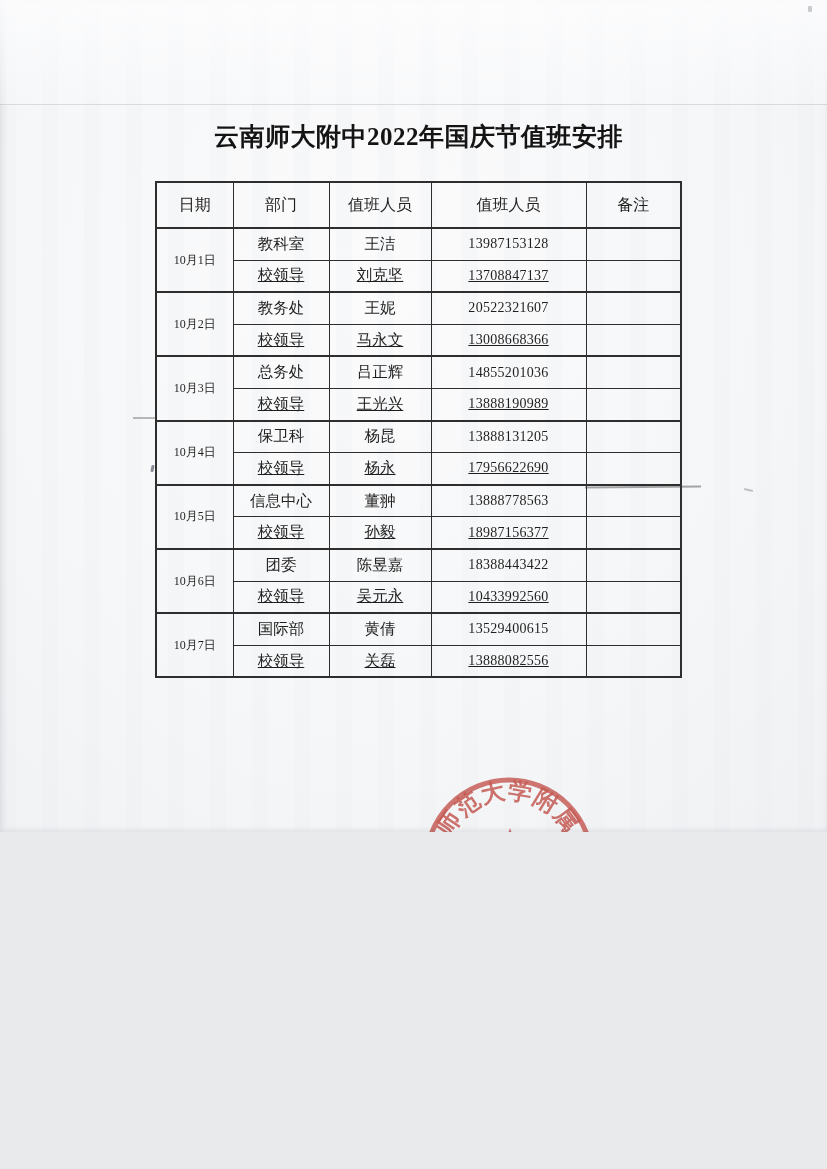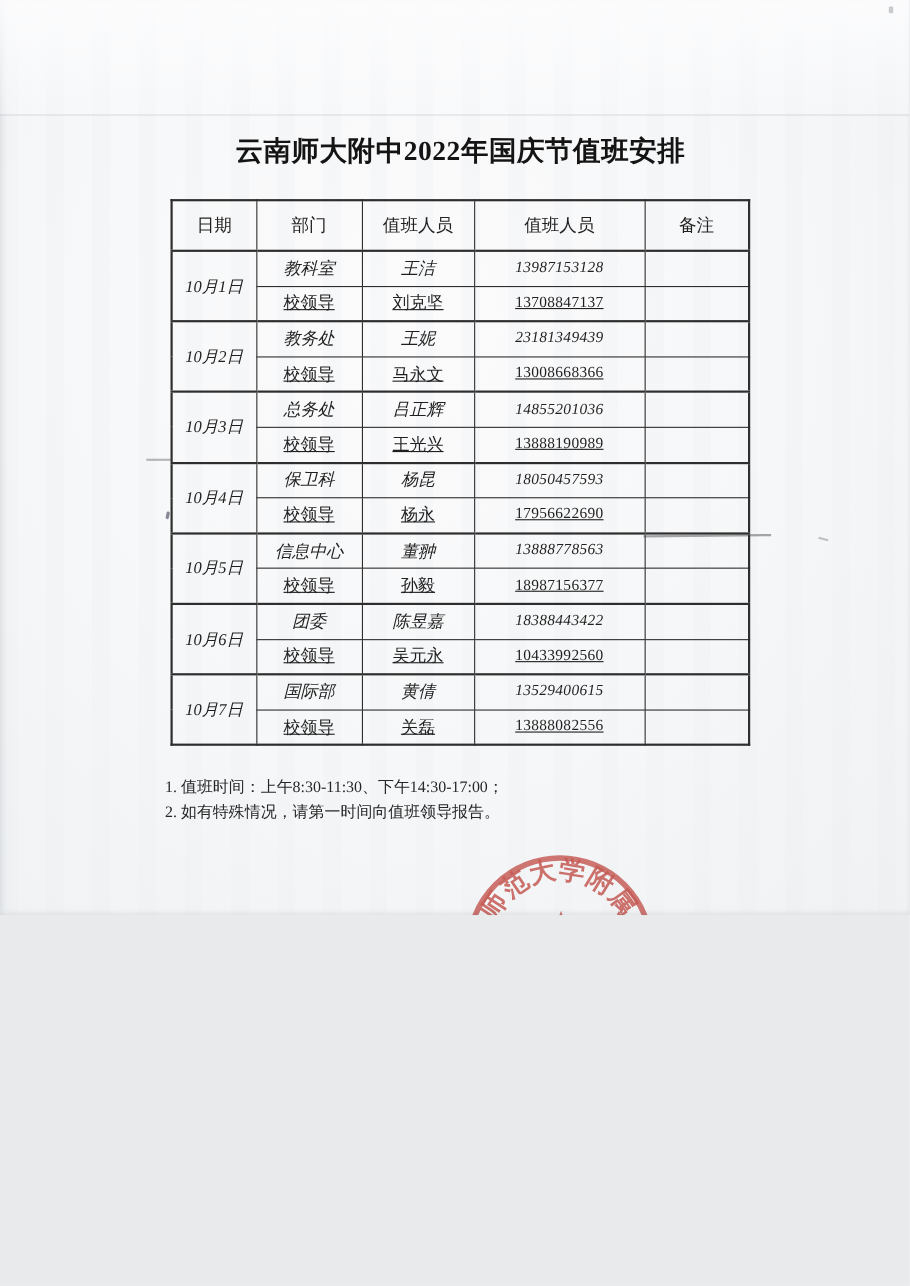--- a/index.html
+++ b/index.html
@@ -40,23 +40,23 @@
     padding-left:19px;
   }
   .duty-table th,.duty-table td{
     border:1.5px solid var(--line);
     text-align:center;vertical-align:middle;
     padding:0;overflow:hidden;white-space:nowrap;
     font-weight:normal;color:#1f1f1f;
   }
   .duty-table thead th{height:44px;font-size:16px;border-bottom:2.2px solid var(--line);}
   .duty-table tbody td{height:30.6px;font-size:15.5px;}
-  .duty-table tbody tr.grp-first td{border-top:2.2px solid var(--line);font-style:italic;}
+  .duty-table tbody tr.grp-first td{border-top:2.2px solid var(--line);}
   .duty-table tbody tr.grp-second td{border-top:1.2px solid var(--line);text-decoration:underline;}
-  .duty-table td.col-date{font-size:15px;margin-top:48px;}
+  .duty-table td.col-date{font-size:12px;margin-top:48px;}
   .duty-table td.col-phone{font-size:14px;letter-spacing:.3px;}
   .notes{position:absolute;left:150px;top:705px;font-size:14.5px;color:#262626;}
   .notes-label{font-weight:700;font-size:15px;margin-bottom:5px;}
   .note-item{line-height:23px;}
   .sig-org{position:absolute;left:424px;top:843px;font-size:17px;letter-spacing:1.5px;color:#2a2a2a;}
   .sig-date{position:absolute;left:447px;top:904px;font-size:11px;letter-spacing:1px;color:#2a2a2a;}
   .stamp{
     position:absolute;left:419px;top:772px;width:182px;height:182px;
     mix-blend-mode:multiply;opacity:.88;pointer-events:none;
   }
@@ -105,21 +105,21 @@
         <tr class="grp-second">
           <td class="col-dept">校领导</td>
           <td class="col-person">刘克坚</td>
           <td class="col-phone">13708847137</td>
           <td class="col-remark"></td>
         </tr>
         <tr class="grp-first">
           <td rowspan="2" class="col-date">10月2日</td>
           <td class="col-dept">教务处</td>
           <td class="col-person">王妮</td>
-          <td class="col-phone">23181349439</td>
+          <td class="col-phone">20522321607</td>
           <td class="col-remark"></td>
         </tr>
         <tr class="grp-second">
           <td class="col-dept">校领导</td>
           <td class="col-person">马永文</td>
           <td class="col-phone">13008668366</td>
           <td class="col-remark"></td>
         </tr>
         <tr class="grp-first">
           <td rowspan="2" class="col-date">10月3日</td>
@@ -131,21 +131,21 @@
         <tr class="grp-second">
           <td class="col-dept">校领导</td>
           <td class="col-person">王光兴</td>
           <td class="col-phone">13888190989</td>
           <td class="col-remark"></td>
         </tr>
         <tr class="grp-first">
           <td rowspan="2" class="col-date">10月4日</td>
           <td class="col-dept">保卫科</td>
           <td class="col-person">杨昆</td>
-          <td class="col-phone">18050457593</td>
+          <td class="col-phone">13888131205</td>
           <td class="col-remark"></td>
         </tr>
         <tr class="grp-second">
           <td class="col-dept">校领导</td>
           <td class="col-person">杨永</td>
           <td class="col-phone">17956622690</td>
           <td class="col-remark"></td>
         </tr>
         <tr class="grp-first">
           <td rowspan="2" class="col-date">10月5日</td>
@@ -183,24 +183,20 @@
         <tr class="grp-second">
           <td class="col-dept">校领导</td>
           <td class="col-person">关磊</td>
           <td class="col-phone">13888082556</td>
           <td class="col-remark"></td>
         </tr>
       </tbody>
   </table>
 
   <div class="notes">
-    <div>
-        <div class="note-item">1. 值班时间：上午8:30-11:30、下午14:30-17:00；</div>
-        <div class="note-item">2. 如有特殊情况，请第一时间向值班领导报告。</div>
-      </div>
   </div>
 
   <div class="sig-org">云南师范大学附属中学</div>
   <div class="sig-date">2022年9月30日</div>
 
   <svg class="stamp" viewBox="0 0 182 182">
     <circle cx="90" cy="91" r="83" fill="none" stroke="#c8463e" stroke-width="5" opacity=".82"></circle>
     <polygon points="91,56 99.2,78.7 123.3,79.5 104.3,94.3 111,117.5 91,104 71,117.5 77.7,94.3 58.7,79.5 82.8,78.7" fill="#c8463e" opacity=".8"></polygon>
     <defs>
       <path id="stamp-arc" d="M 32,118 A 64 64 0 1 1 148,118" fill="none"></path>

